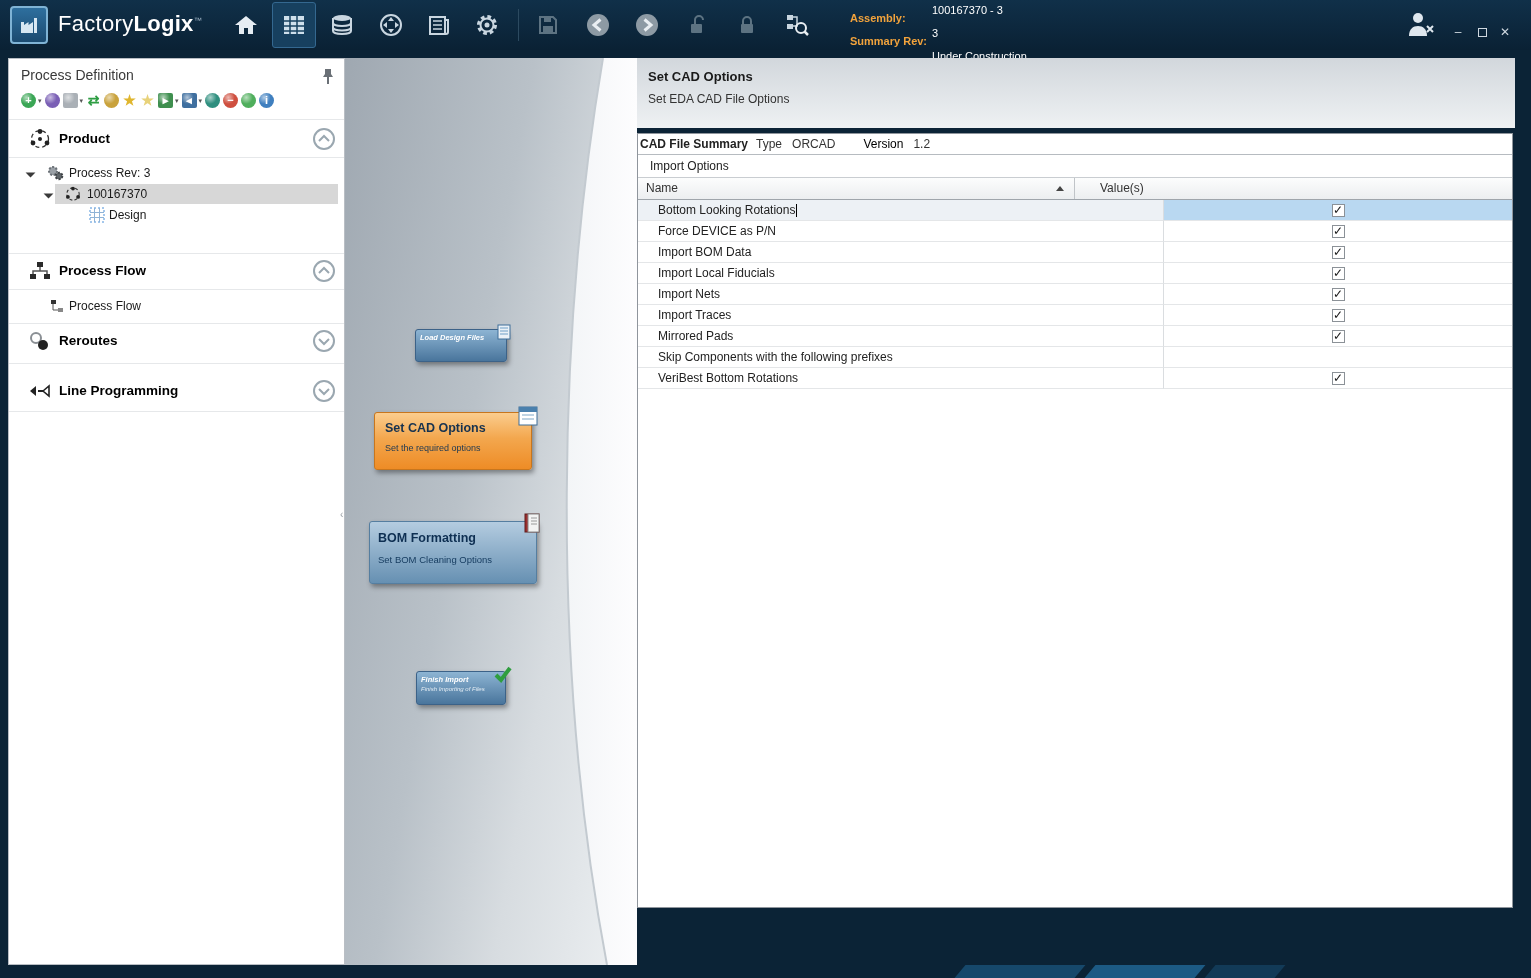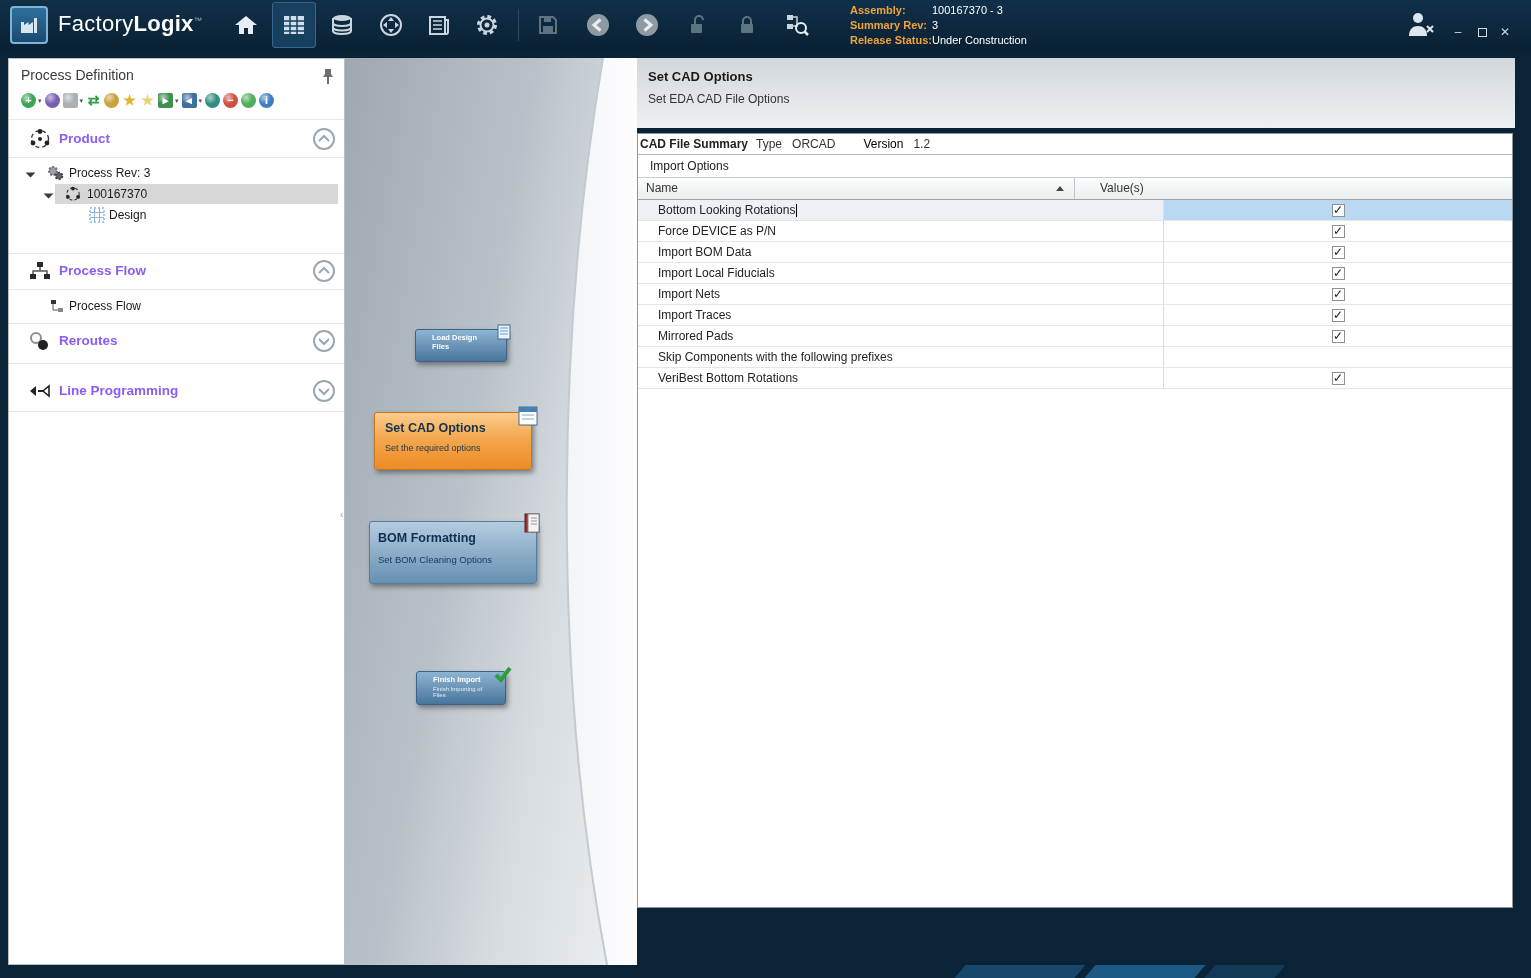--- a/index.html
+++ b/index.html
@@ -16,21 +16,21 @@
   .app-name { position:absolute; left:58px; top:11px; font-size:22px; color:#fff; letter-spacing:.3px; }
   .app-name .light { font-weight:400; }
   .app-name .bold { font-weight:700; }
   .app-name sup { font-size:8px; color:#9fb3c4; }
   .tb-icon { position:absolute; top:11px; width:28px; height:28px; display:flex; align-items:center; justify-content:center; cursor:pointer; }
   .tb-tile { position:absolute; left:272px; top:2px; width:44px; height:46px; border-radius:3px;
              background:#17405f; border:1px solid #346890; }
   .tb-sep { position:absolute; left:518px; top:9px; width:1px; height:32px; background:#2c4a60; }
   .asm-info { position:absolute; left:850px; top:3px; font-size:11px; line-height:15px; }
   .asm-row { display:flex; }
-  .asm-row .lbl { width:82px; color:#f2a33c; font-weight:bold; }
+  .asm-row .lbl { width:82px; color:#f2a33c; font-weight:bold;margin-top:8px; }
   .asm-row .val { color:#fff; }
   .user-btn { position:absolute; left:1405px; top:10px; width:32px; height:28px; }
   .win-ctrl { position:absolute; top:24px; width:18px; height:16px; color:#cfd8e0; font-size:12px;
               display:flex; align-items:center; justify-content:center; cursor:pointer; }
   .wc-max { width:9px; height:9px; border:1px solid #cfd8e0; }
 
   
   .sidebar { position:absolute; left:8px; top:58px; width:337px; height:907px; background:#fff;
              border:1px solid #b9bec4; }
   .sb-title { position:absolute; left:12px; top:8px; font-size:14px; color:#3a3a3a; }
@@ -38,36 +38,36 @@
   .sb-toolbar { position:absolute; left:12px; top:34px; display:flex; align-items:center; gap:3px; }
   .mi { width:15px; height:15px; border-radius:50%; color:#fff; font-size:11px; font-weight:bold;
         line-height:15px; text-align:center; display:inline-block;
         background:radial-gradient(circle at 35% 30%, rgba(255,255,255,.6), rgba(255,255,255,0) 45%), var(--c,#888); }
   .mi.square { border-radius:2px; }
   .mi.flat { background:none; color:var(--c); font-size:14px; line-height:15px; }
   .mi-caret { font-size:7px; color:#555; margin-left:-1px; }
   .sb-line { position:absolute; left:0; right:0; height:1px; background:#e6e8ea; }
   .section-hdr { position:absolute; left:0; width:100%; height:30px; cursor:pointer; }
   .section-hdr .s-icon { position:absolute; left:20px; top:3px; }
-  .section-hdr .s-label { position:absolute; left:50px; top:6px; font-weight:bold; font-size:13.5px; color:#8b5cf6; }
+  .section-hdr .s-label { position:absolute; left:50px; top:6px; font-weight:bold; font-size:13.5px; color:#000000; }
   .roll-btn { position:absolute; left:303px; top:2px; width:24px; height:24px; cursor:pointer; }
   .tree-row { position:absolute; left:0; width:100%; height:20px; cursor:pointer; }
   .tree-row.selected::before { content:""; position:absolute; left:46px; right:6px; top:0; bottom:0; background:#d7d7d7; }
   .tr-caret { position:absolute; top:6px; width:0; height:0;
               border-left:7px solid transparent; border-bottom:7px solid #3a3a3a; transform:rotate(45deg); }
   .tr-icon { position:absolute; top:2px; }
   .tr-label { position:absolute; top:3px; font-size:12px; color:#1a1a1a; }
   .splitter-nub { position:absolute; left:331px; top:445px; width:5px; height:22px; color:#9aa0a6; font-size:10px; line-height:22px; }
 
   
   .wizard { position:absolute; left:345px; top:58px; width:292px; height:907px;
             background:linear-gradient(100deg,#9fa8b1 0%,#b9c1c8 42%,#d7dce0 68%,#eef1f3 100%); }
   .curve { position:absolute; left:0; top:0; width:292px; height:907px; }
   .step { position:absolute; border-radius:3px; cursor:pointer; box-shadow:2px 3px 5px rgba(0,0,0,.38); }
-  .step-small { background:linear-gradient(#8db4d3,#49759c); border:1px solid #3c6288; padding:3px 16px; }
+  .step-small { background:linear-gradient(#8db4d3,#49759c); border:1px solid #3c6288; padding:3px 4px;font-style:italic; }
   .step-small .st-title { font-size:7.5px; font-weight:bold; color:#fff; }
   .step-small .st-sub { font-size:6px; color:#e4edf4; margin-top:2px; }
   .step-orange { background:linear-gradient(#fbcd8e,#f3a74e 45%,#ee8c26); border:1px solid #c8761d; padding:8px 10px; }
   .step-orange .st-title { font-size:12.5px; font-weight:bold; color:#16324f; }
   .step-orange .st-sub { font-size:9px; color:#1d3852; margin-top:8px; }
   .step-blue { background:linear-gradient(#b4cce0,#6690b2); border:1px solid #557ea0; padding:9px 8px; }
   .step-blue .st-title { font-size:12.5px; font-weight:bold; color:#0e2f52; }
   .step-blue .st-sub { font-size:9.5px; color:#143a5e; margin-top:9px; }
   .corner-icon { position:absolute; }
 

